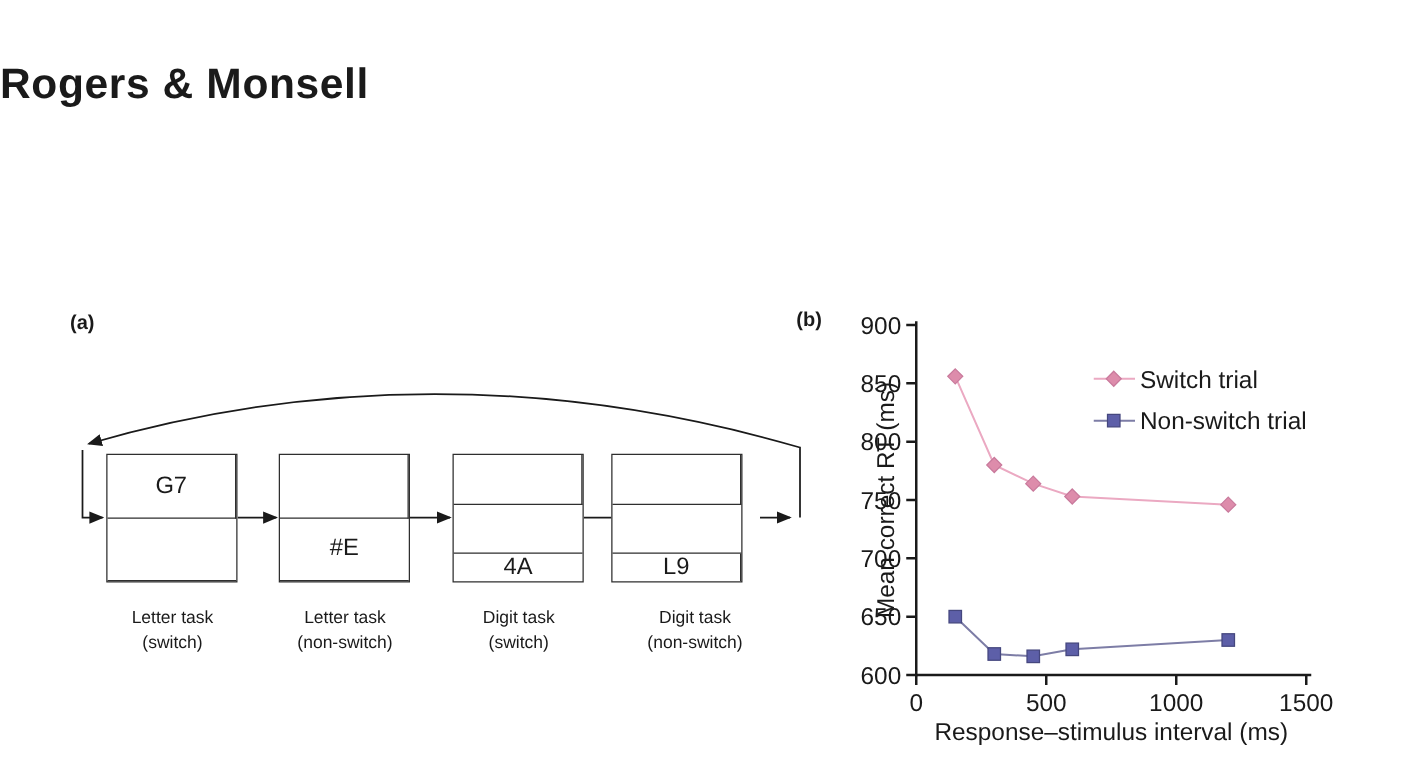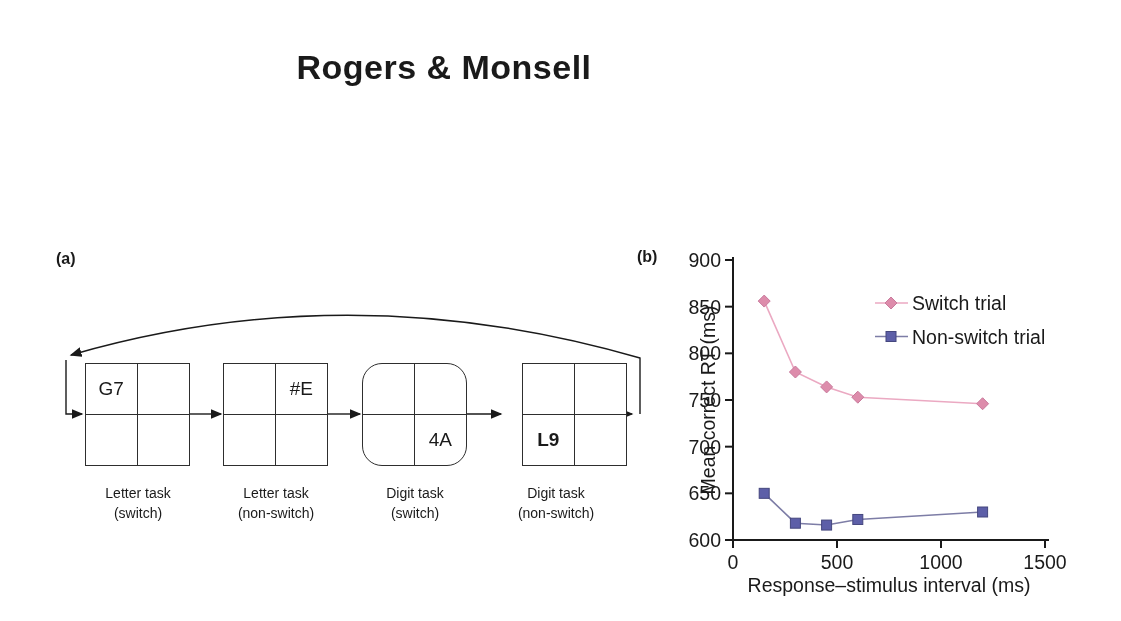--- a/index.html
+++ b/index.html
@@ -1,28 +1,28 @@
 <!DOCTYPE html>
 <html><head>
 <meta charset="utf-8">
 <style>
   html,body{margin:0;padding:0;background:#ffffff;}
   .figure{position:relative;width:1121px;height:621px;background:#ffffff;overflow:hidden;
           font-family:"Liberation Sans", sans-serif;color:#1a1a1a;}
-  .title{position:absolute;top:48px;left:0;width:888px;text-align:center;
+  .title{position:absolute;top:48px;left:0;width:888px;
          font-size:34px;font-weight:bold;letter-spacing:0.5px;margin:0;}
   
   .panel-a{position:absolute;left:40px;top:240px;width:620px;height:310px;}
   .panel-label{position:absolute;font-size:16px;font-weight:bold;}
   .pa-label{left:16px;top:10px;}
   .arrows-svg{position:absolute;left:0;top:0;}
   .grid{position:absolute;top:123px;width:105px;height:103px;border:1.5px solid #2e2e2e;
-        box-sizing:border-box;display:grid;grid-template-columns:1fr 1fr;grid-template-rows:1fr 1fr;
+        box-sizing:border-box;display:grid;grid-template-columns:1fr;grid-template-rows:1fr 1fr;
         background:#ffffff;}
-  .g1{left:45px;} .g2{left:183px;} .g3{left:322px;border-radius:20px;} .g4{left:482px;font-weight:bold;}
+  .g1{left:45px;} .g2{left:183px;} .g3{left:322px;} .g4{left:449px;}
   .cell{display:flex;align-items:center;justify-content:center;font-size:19px;box-sizing:border-box;}
   .cell.br{border-right:1.5px solid #2e2e2e;}
   .cell.bb{border-bottom:1.5px solid #2e2e2e;}
   .task-label{position:absolute;top:243px;width:160px;text-align:center;
               font-size:14px;line-height:20px;}
   .tl1{left:18px;} .tl2{left:156px;} .tl3{left:295px;} .tl4{left:436px;}
   
   .panel-b{position:absolute;left:630px;top:240px;width:491px;height:381px;}
   .pb-label{left:7px;top:8px;}
 </style>

